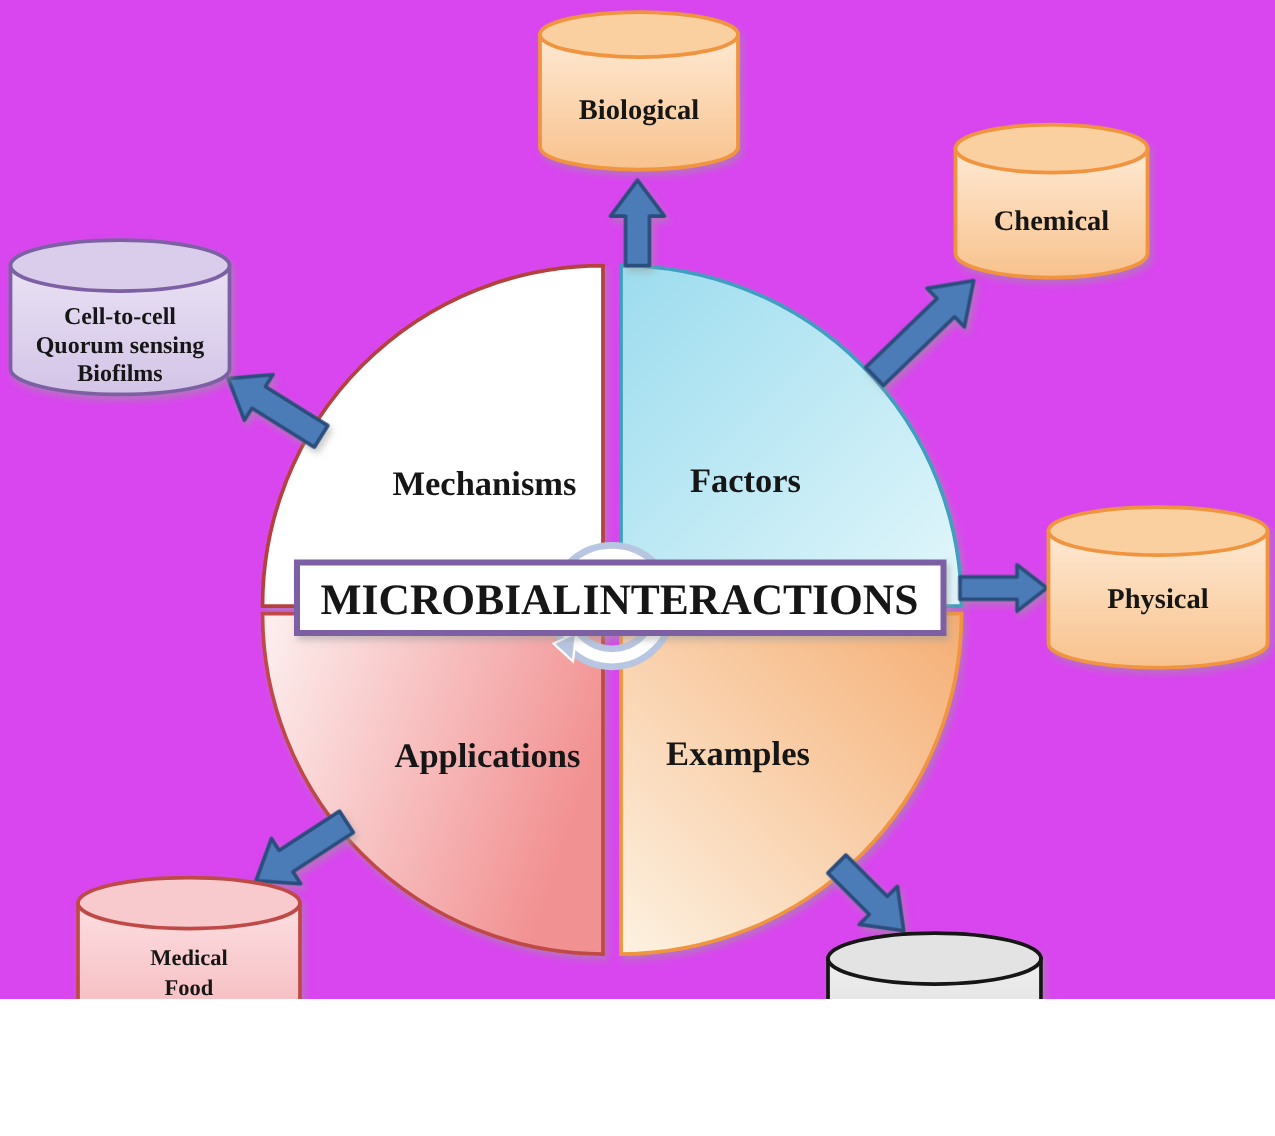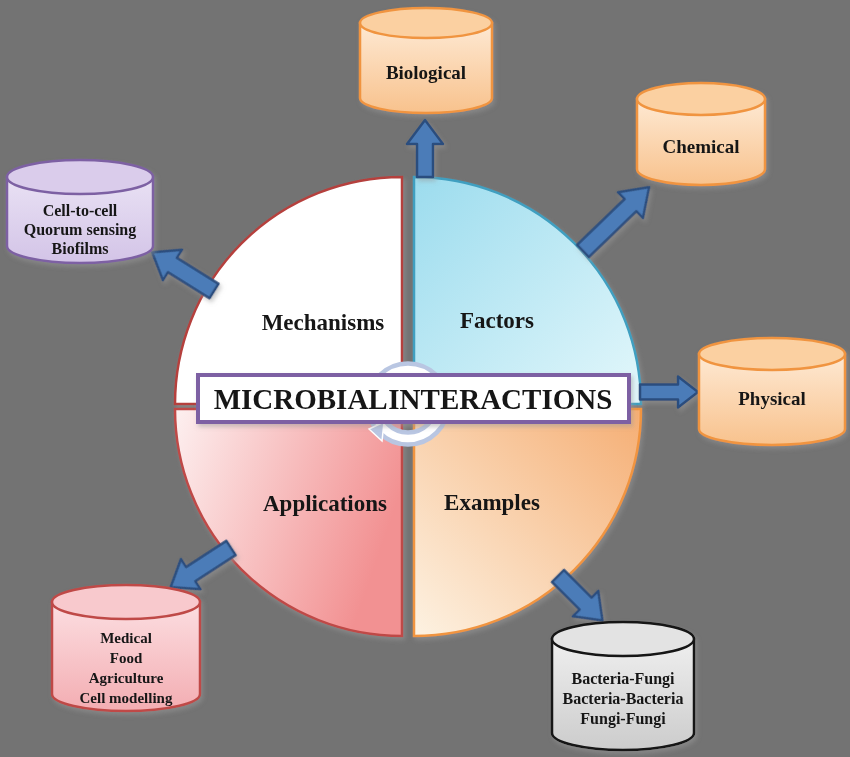--- a/index.html
+++ b/index.html
@@ -1,19 +1,19 @@
 <!DOCTYPE html>
 <html><head>
 <meta charset="utf-8">
 <style>
   html,body { margin:0; padding:0; background:#ffffff; }
   .stage {
     position:relative;
-    width:850px; height:757px;
-    background:#737373;
+    width:850px; height:666px;
+    background:#d946ef;
     font-family:"Liberation Serif","DejaVu Serif",serif;
     overflow:hidden;
   }
   svg { position:absolute; left:0; top:0; }
   text {
     font-family:"Liberation Serif","DejaVu Serif",serif;
     font-weight:bold;
     fill:#161616;
   }
   .q-label   { font-size:23px; }

